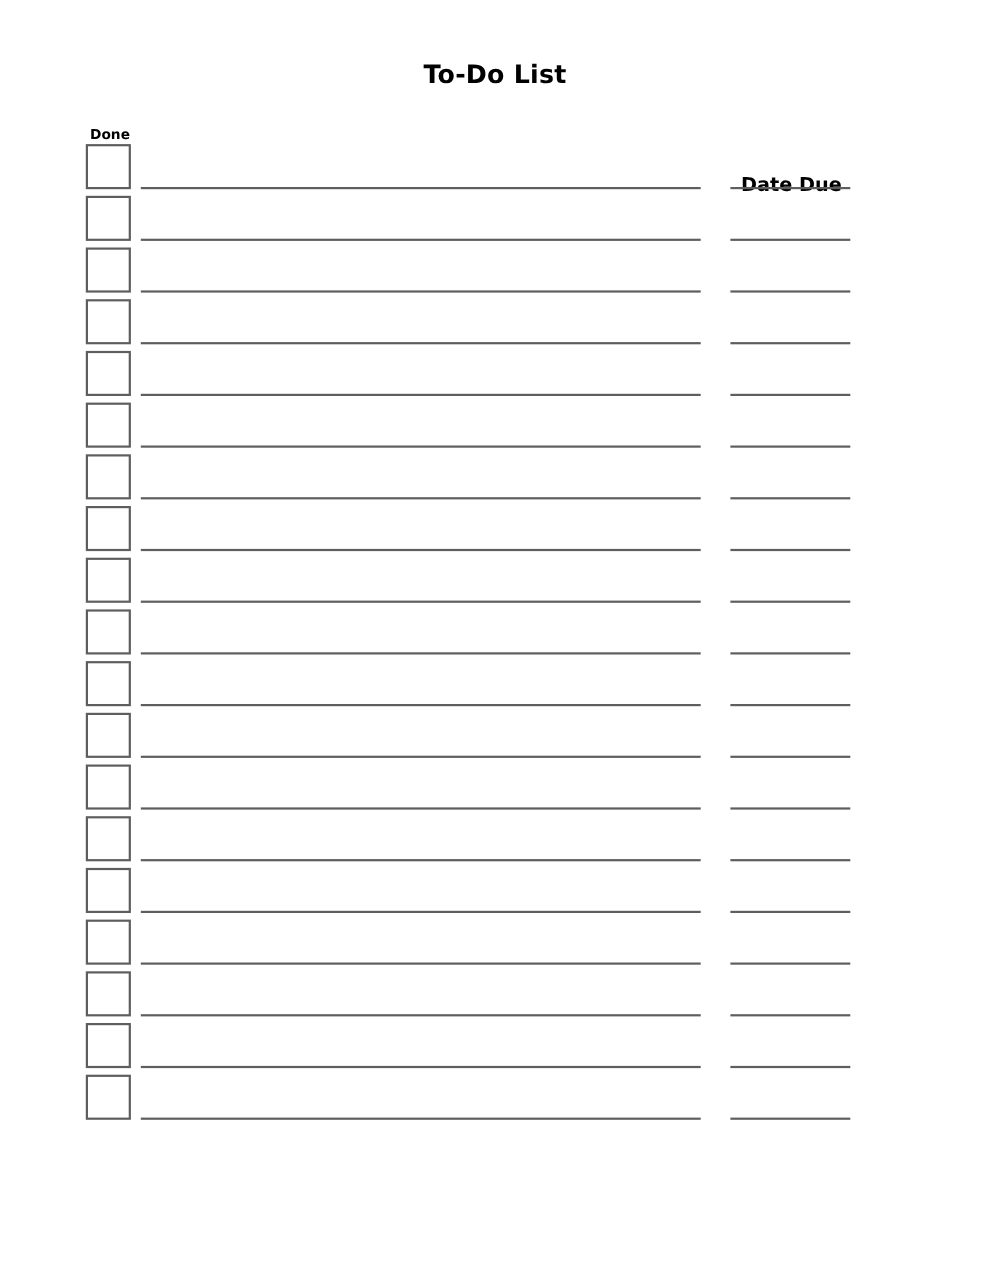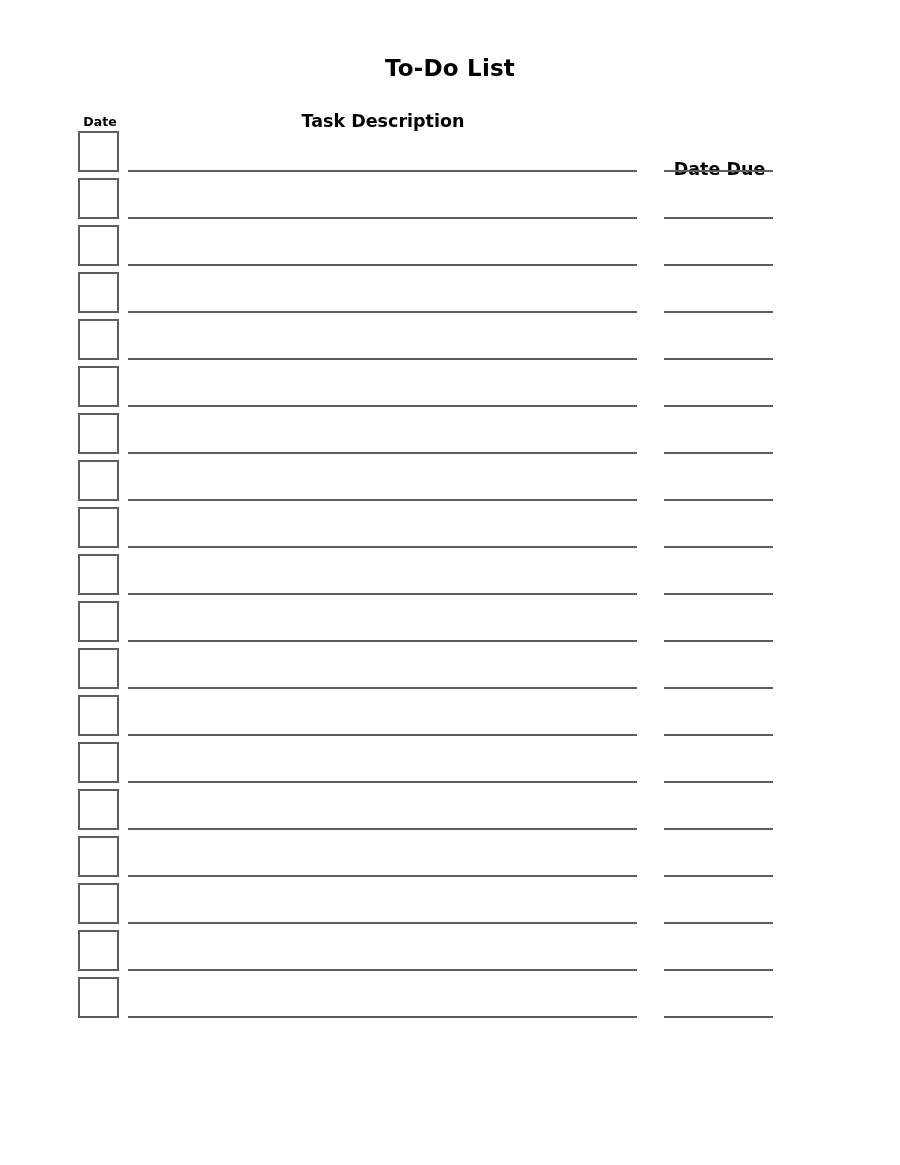--- a/index.html
+++ b/index.html
@@ -112,23 +112,22 @@
     border-top: 2px solid #5e5e5e;
   }
 </style>
 </head>
 <body>
 
 <div class="page">
 
   <div class="title">To-Do List</div>
 
-  <div class="hdr-done">Date</div>
-
-  <div class="hdr-task">Task Description</div>
+  <div class="hdr-done">Done</div>
+
 
   <div class="hdr-date">Date Due</div>
 
   <div class="rows" id="rows-container">
       <div class="row" style="top: 131px;">
         <div class="checkbox"></div>
         <div class="task-line"></div>
         <div class="date-line"></div>
       </div>
       <div class="row" style="top: 178px;">

